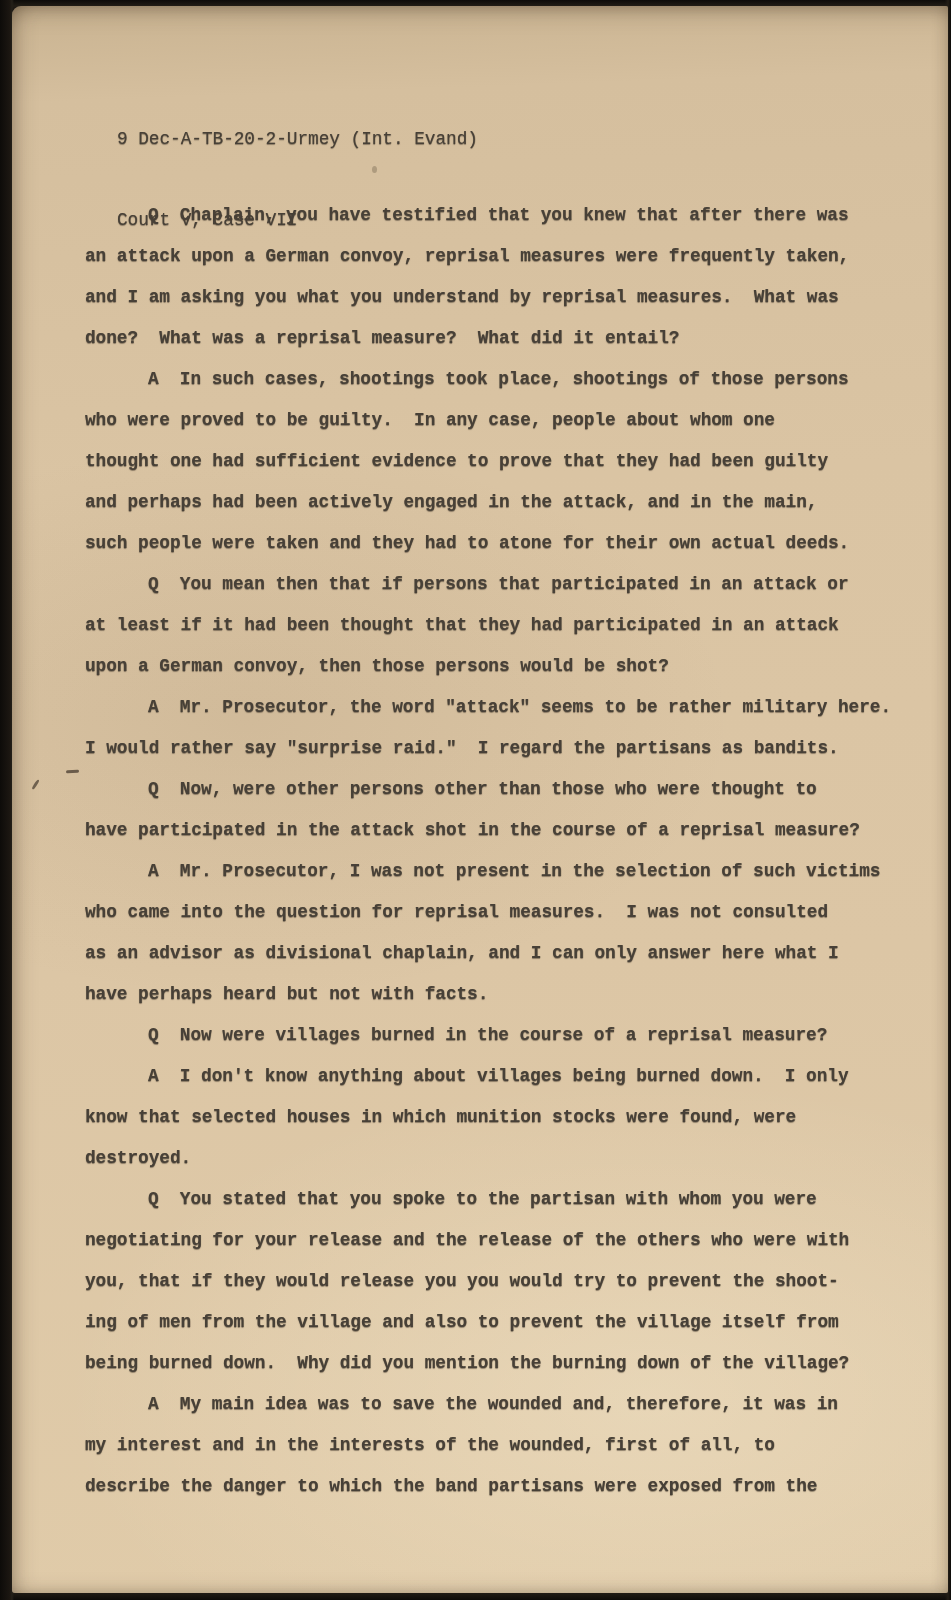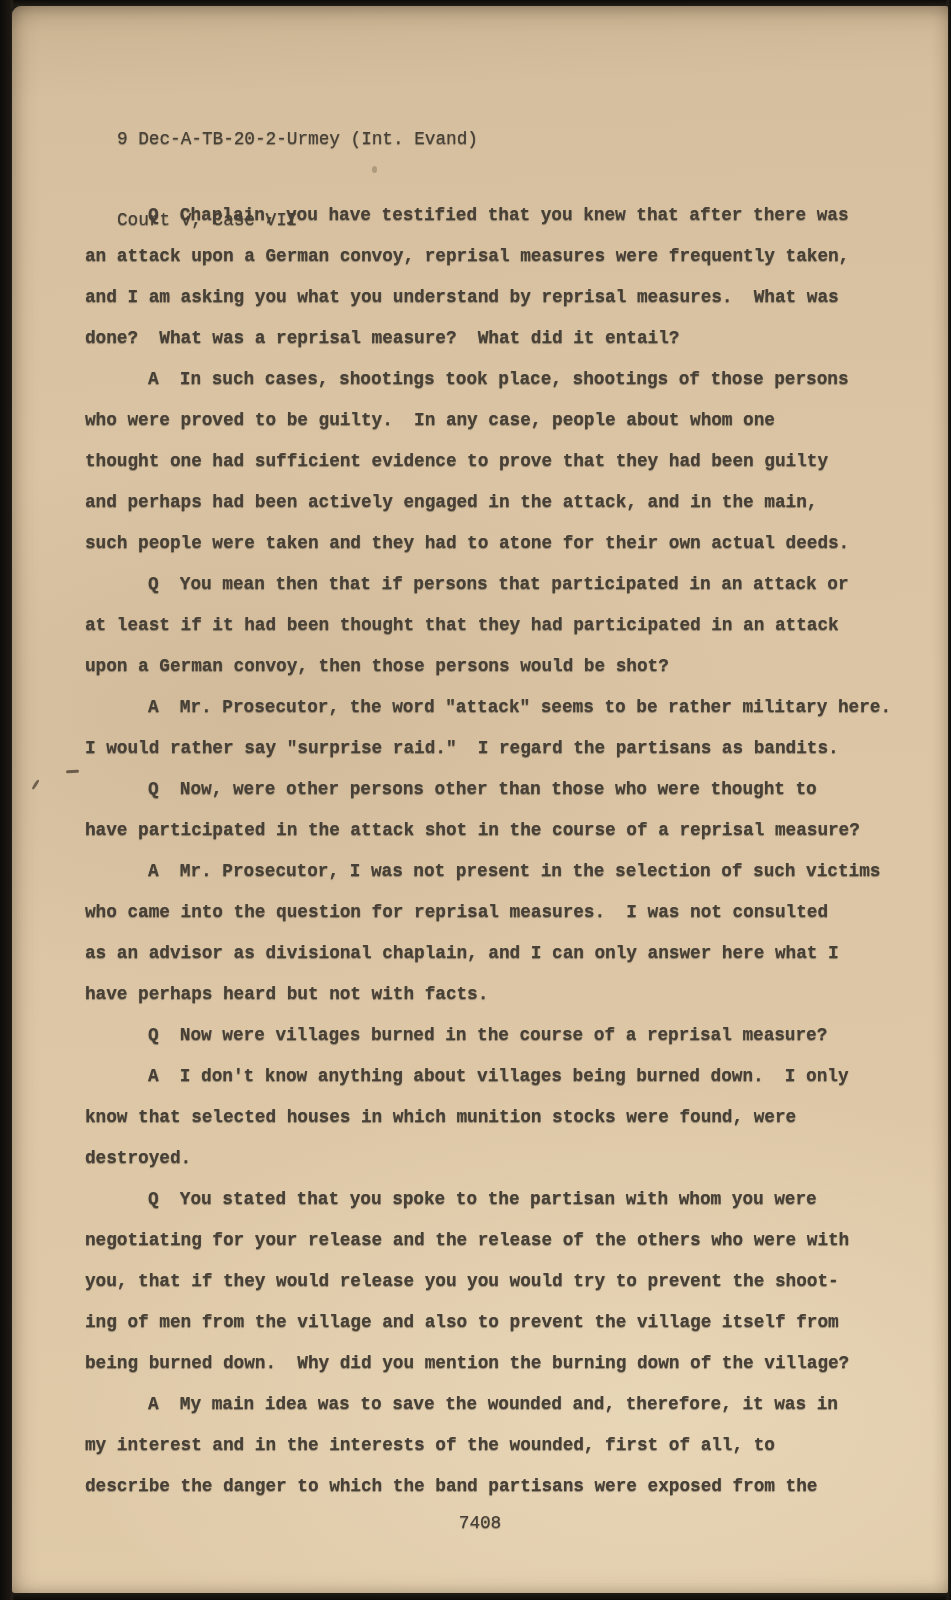--- a/index.html
+++ b/index.html
@@ -117,20 +117,19 @@
 <div class="scan-frame">
   <div class="paper">
 
     <div class="doc-header typed">
       <div>9 Dec-A-TB-20-2-Urmey (Int. Evand)</div>
       <div>Court V, Case VII</div>
     </div>
 
     <div class="transcript typed" id="transcript"><div class="line first"><span class="speaker">Q</span>  Chaplain, you have testified that you knew that after there was</div><div class="line">an attack upon a German convoy, reprisal measures were frequently taken,</div><div class="line">and I am asking you what you understand by reprisal measures.  What was</div><div class="line">done?  What was a reprisal measure?  What did it entail?</div><div class="line first"><span class="speaker">A</span>  In such cases, shootings took place, shootings of those persons</div><div class="line">who were proved to be guilty.  In any case, people about whom one</div><div class="line">thought one had sufficient evidence to prove that they had been guilty</div><div class="line">and perhaps had been actively engaged in the attack, and in the main,</div><div class="line">such people were taken and they had to atone for their own actual deeds.</div><div class="line first"><span class="speaker">Q</span>  You mean then that if persons that participated in an attack or</div><div class="line">at least if it had been thought that they had participated in an attack</div><div class="line">upon a German convoy, then those persons would be shot?</div><div class="line first"><span class="speaker">A</span>  Mr. Prosecutor, the word "attack" seems to be rather military here.</div><div class="line">I would rather say "surprise raid."  I regard the partisans as bandits.</div><div class="line first"><span class="speaker">Q</span>  Now, were other persons other than those who were thought to</div><div class="line">have participated in the attack shot in the course of a reprisal measure?</div><div class="line first"><span class="speaker">A</span>  Mr. Prosecutor, I was not present in the selection of such victims</div><div class="line">who came into the question for reprisal measures.  I was not consulted</div><div class="line">as an advisor as divisional chaplain, and I can only answer here what I</div><div class="line">have perhaps heard but not with facts.</div><div class="line first"><span class="speaker">Q</span>  Now were villages burned in the course of a reprisal measure?</div><div class="line first"><span class="speaker">A</span>  I don't know anything about villages being burned down.  I only</div><div class="line">know that selected houses in which munition stocks were found, were</div><div class="line">destroyed.</div><div class="line first"><span class="speaker">Q</span>  You stated that you spoke to the partisan with whom you were</div><div class="line">negotiating for your release and the release of the others who were with</div><div class="line">you, that if they would release you you would try to prevent the shoot-</div><div class="line">ing of men from the village and also to prevent the village itself from</div><div class="line">being burned down.  Why did you mention the burning down of the village?</div><div class="line first"><span class="speaker">A</span>  My main idea was to save the wounded and, therefore, it was in</div><div class="line">my interest and in the interests of the wounded, first of all, to</div><div class="line">describe the danger to which the band partisans were exposed from the</div></div>
 
-    <div class="page-footer typed">7408</div>
 
     <div class="pen-mark"></div>
     <div class="stray-dash"></div>
     <div class="smudge"></div>
 
   </div>
 </div>
 
 </body></html>

